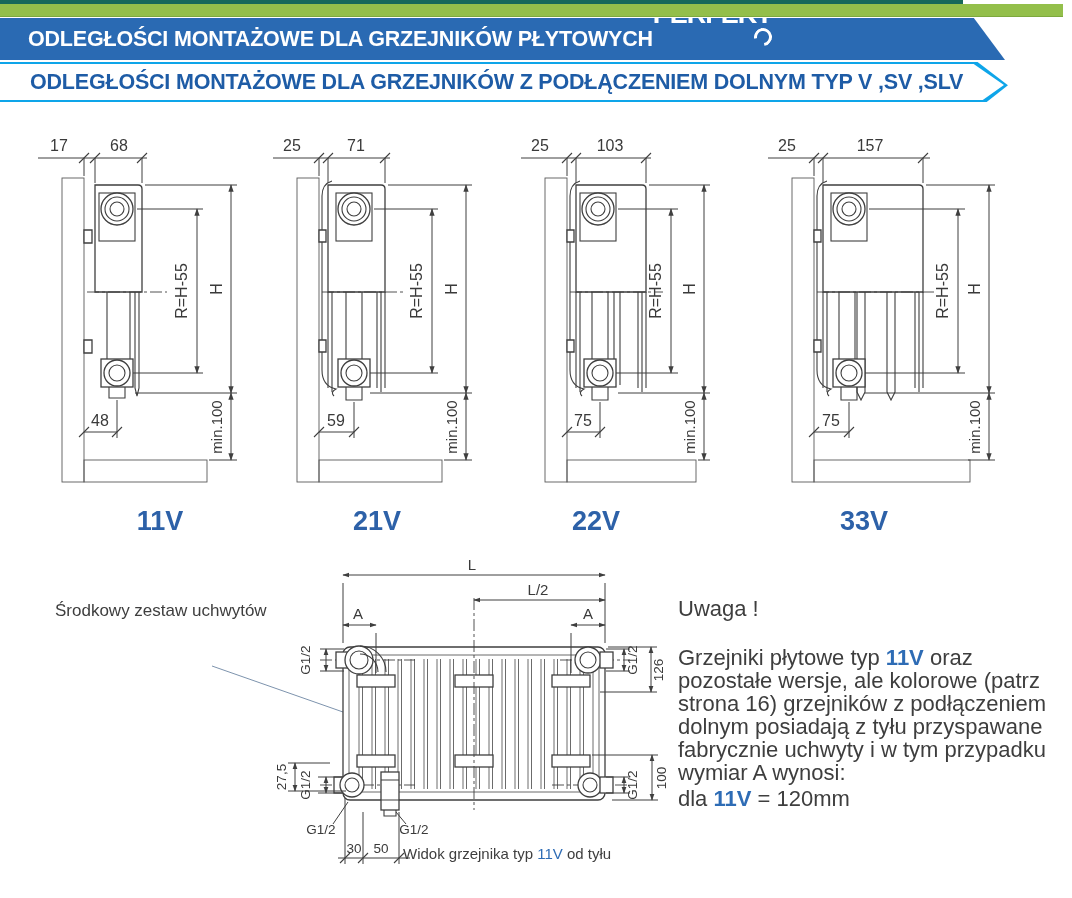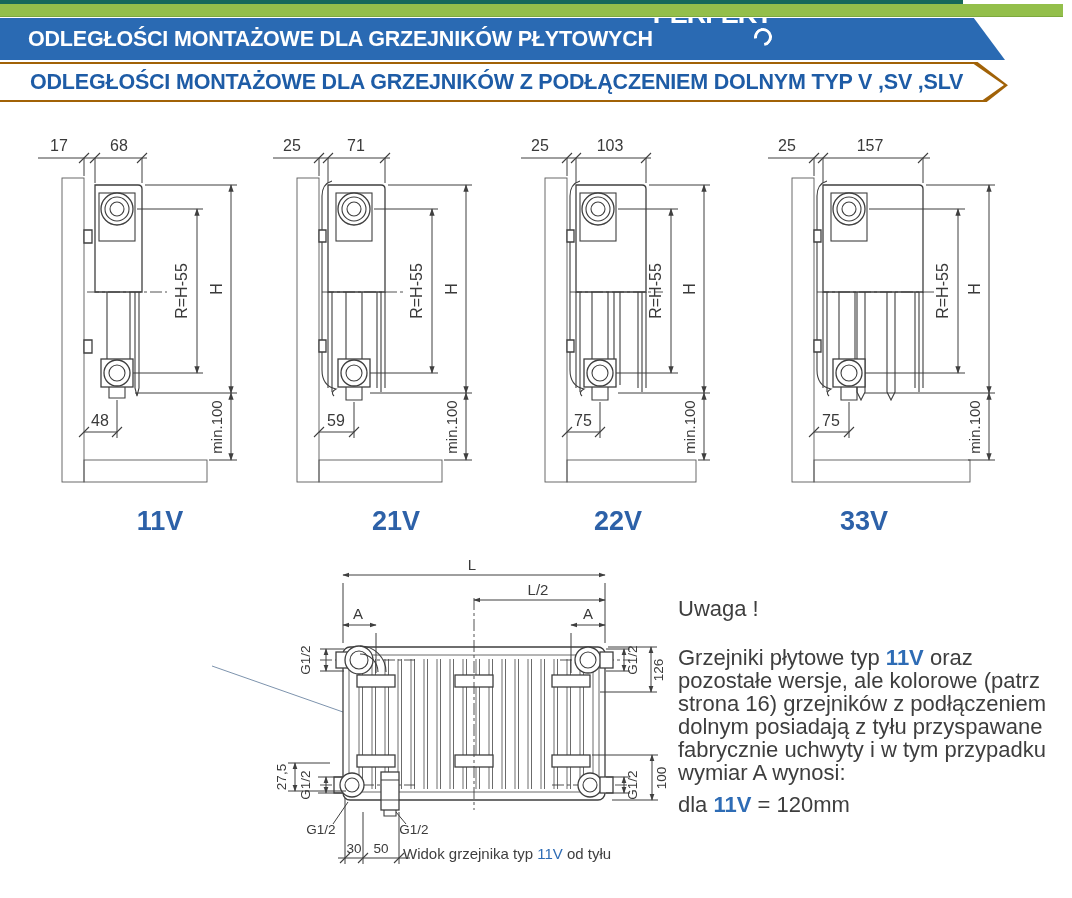--- a/index.html
+++ b/index.html
@@ -15,21 +15,21 @@
     clip-path:polygon(0 0,96.9% 0,100% 100%,0 100%);
     display:flex;align-items:center;color:#fff;padding-left:28px;box-sizing:border-box;}
   .banner-blue .ttl{font-size:21.5px;font-weight:bold;letter-spacing:-0.2px;white-space:nowrap;}
   .logo{display:flex;align-items:flex-end;margin-left:0;flex-direction:column;}
   .logo .brand{font-size:27px;font-weight:bold;letter-spacing:-1px;line-height:27px;}
   .logo .ring{display:inline-block;width:12px;height:12px;border:3px solid #fff;border-radius:50%;
     border-bottom-color:transparent;transform:rotate(35deg);margin-left:-4px;margin-top:0px;}
   .logo .sub{font-size:16px;font-weight:bold;letter-spacing:0.5px;margin-left:-6px;margin-top:14px;}
 
   
-  .banner-white-outer{position:absolute;left:0;top:62px;width:1012px;height:40px;background:#a16207;
+  .banner-white-outer{position:absolute;left:0;top:62px;width:1012px;height:40px;background:#0ea5e9;
     clip-path:polygon(0 0,96.6% 0,99.6% 58%,97.5% 100%,0 100%);}
   .banner-white-inner{position:absolute;left:0;top:2px;bottom:2px;right:3px;background:#fff;
     clip-path:polygon(0 0,96.5% 0,99.5% 58%,97.4% 100%,0 100%);
     display:flex;align-items:center;padding-left:30px;box-sizing:border-box;}
   .banner-white-inner .sttl{font-size:21.5px;font-weight:bold;color:#1e5ca6;letter-spacing:-0.2px;white-space:nowrap;}
 
   
   .fig{position:absolute;top:130px;}
   .type-label{position:absolute;top:506px;width:80px;text-align:center;
     font-size:27px;font-weight:600;color:#2d61a8;}
@@ -45,21 +45,21 @@
   .dtx15{font-family:"Liberation Sans","DejaVu Sans",sans-serif;font-size:15px;fill:#3a3a3a;text-anchor:middle;}
   .dtx13{font-family:"Liberation Sans","DejaVu Sans",sans-serif;font-size:13.5px;fill:#3a3a3a;text-anchor:middle;}
   .cap{font-family:"Liberation Sans","DejaVu Sans",sans-serif;font-size:15px;fill:#3e3e3e;}
   .blue{fill:#2e6cb5;}
 
   
   .note-left{position:absolute;left:55px;top:597px;width:258px;font-size:17px;line-height:27px;color:#3e3e3e;}
   .note-right{position:absolute;left:678px;top:596px;width:390px;font-size:22px;color:#3e3e3e;}
   .note-right .title{margin-bottom:24px;}
   .note-right .para{line-height:23px;}
-  .note-right .dla{margin-top:7px;line-height:27px;}
+  .note-right .dla{margin-top:1px;line-height:27px;}
   .hl{color:#2e6cb5;font-weight:600;}
 </style>
 </head>
 <body>
 
 <div class="page">
 
   <div class="teal-line"></div>
   <div class="green-strip"></div>
 
@@ -296,25 +296,26 @@
       <text class="dtx15" transform="translate(215,297) rotate(-90)">min.100</text>
       <path class="dim" d="M84,272 V308"></path>
       <line class="dim" x1="49" y1="302" x2="84" y2="302"></line>
       <line class="tk" x1="44" y1="307" x2="54" y2="297"></line>
         <line class="tk" x1="79" y1="307" x2="89" y2="297"></line>
       <text class="dtx" x="66" y="296">75</text>
     </g>
   </svg>
 
   <div class="type-label" style="left:120px">11V</div>
-  <div class="type-label" style="left:356px">21V</div>
-  <div class="type-label" style="left:578px">22V</div>
+  <div class="type-label" style="left:337px">21V</div>
+  <div class="type-label" style="left:556px">22V</div>
   <div class="type-label" style="left:824px">33V</div>
 
   <div class="note-left">
+    <div>Środkowy zestaw uchwytów</div>
   </div>
 
   <svg style="position:absolute;left:200px;top:558px" width="477" height="330" viewBox="0 0 477 330">
     <defs>
       <pattern id="fins" width="13" height="12" patternUnits="userSpaceOnUse">
         <path d="M3,0V12M6.5,0V12" stroke="#5a5a5a" stroke-width="0.9" fill="none"></path>
       </pattern>
       <marker id="a5" viewBox="0 0 10 10" refX="9" refY="5" markerWidth="7" markerHeight="7" orient="auto-start-reverse">
         <path d="M0,1.5L10,5L0,8.5z" fill="#3f3f3f"></path>
       </marker>

